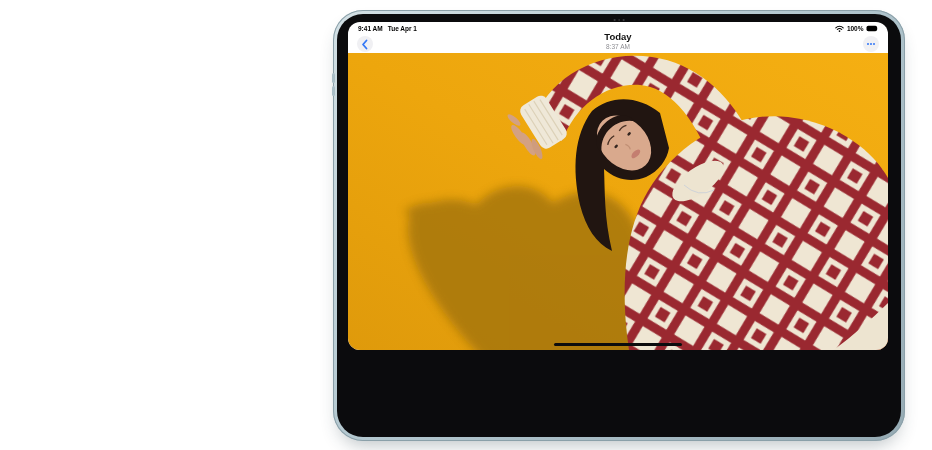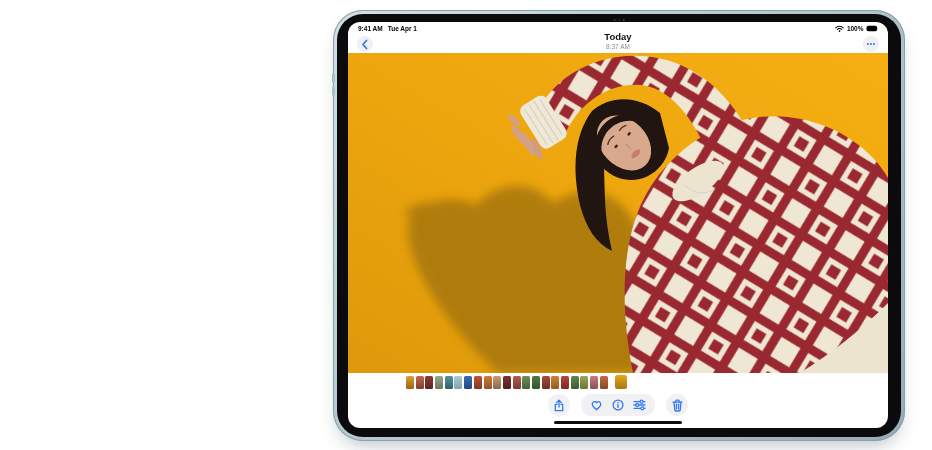--- a/index.html
+++ b/index.html
@@ -9,21 +9,21 @@
   
   .device{position:absolute;left:333px;top:10px;width:572px;height:431px;border-radius:30px;
     background:linear-gradient(135deg,#d3e0e5 0%,#b4c8d0 45%,#96abb4 100%);
     box-shadow:inset 0 0 0 1px #8ba0a9, 0 10px 18px -6px rgba(40,60,70,.30);}
   .side-btn{position:absolute;left:-1.5px;width:3px;border-radius:2px;background:#a9bec7;}
   .side-btn.b1{top:63px;height:10px;}
   .side-btn.b2{top:76px;height:10px;}
   .bezel{position:absolute;left:4px;top:4px;right:4px;bottom:4px;border-radius:26px;background:#0b0b0d;}
   .camera-dots{position:absolute;top:5px;left:50%;transform:translateX(-50%);display:flex;gap:3px;}
   .camera-dots i{width:1.6px;height:1.6px;border-radius:50%;background:#3c3c40;display:block;}
-  .screen{position:absolute;left:11px;top:8px;width:540px;height:406px;border-radius:12px;
+  .screen{position:absolute;left:11px;top:8px;width:540px;height:328px;border-radius:12px;
     background:#ffffff;overflow:hidden;}
 
   
   .statusbar{position:absolute;top:0;left:0;right:0;height:12px;font-size:6.5px;color:#000;}
   .sb-left{position:absolute;left:10px;top:3px;display:flex;gap:5px;font-weight:600;}
   .sb-right{position:absolute;right:9px;top:2.5px;display:flex;gap:2.5px;align-items:center;font-weight:600;}
 
   
   .nav-title{position:absolute;top:10px;left:0;right:0;text-align:center;line-height:1.15;}
   .nav-title .t{font-size:9.5px;font-weight:bold;color:#111;}

